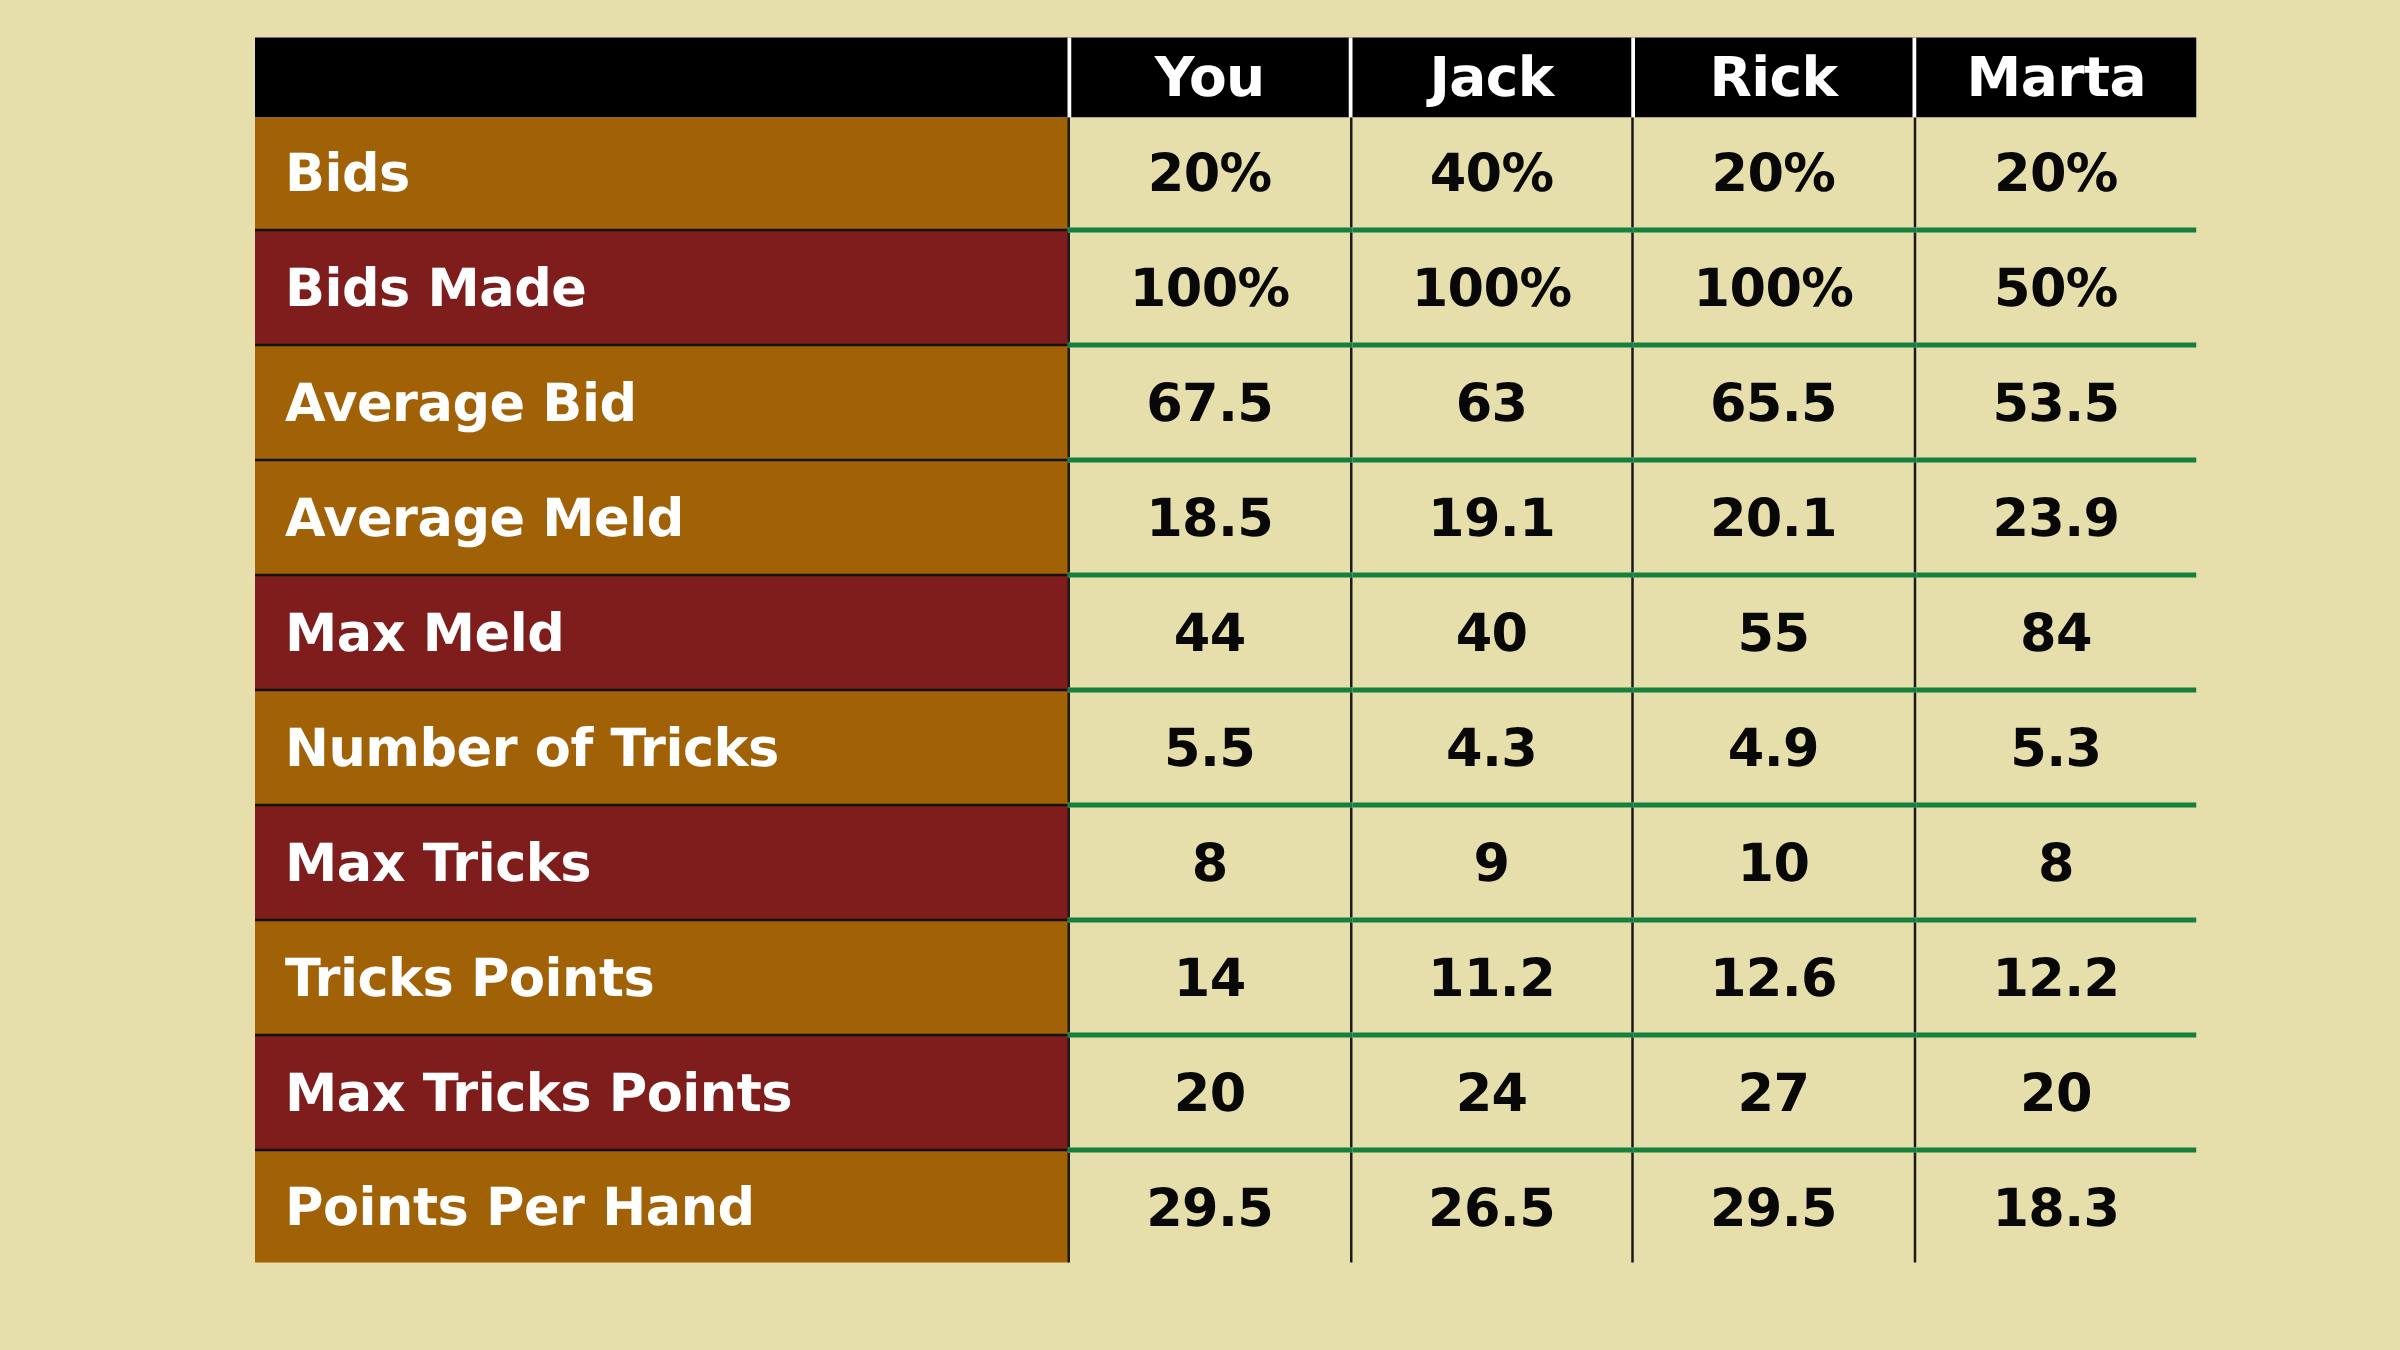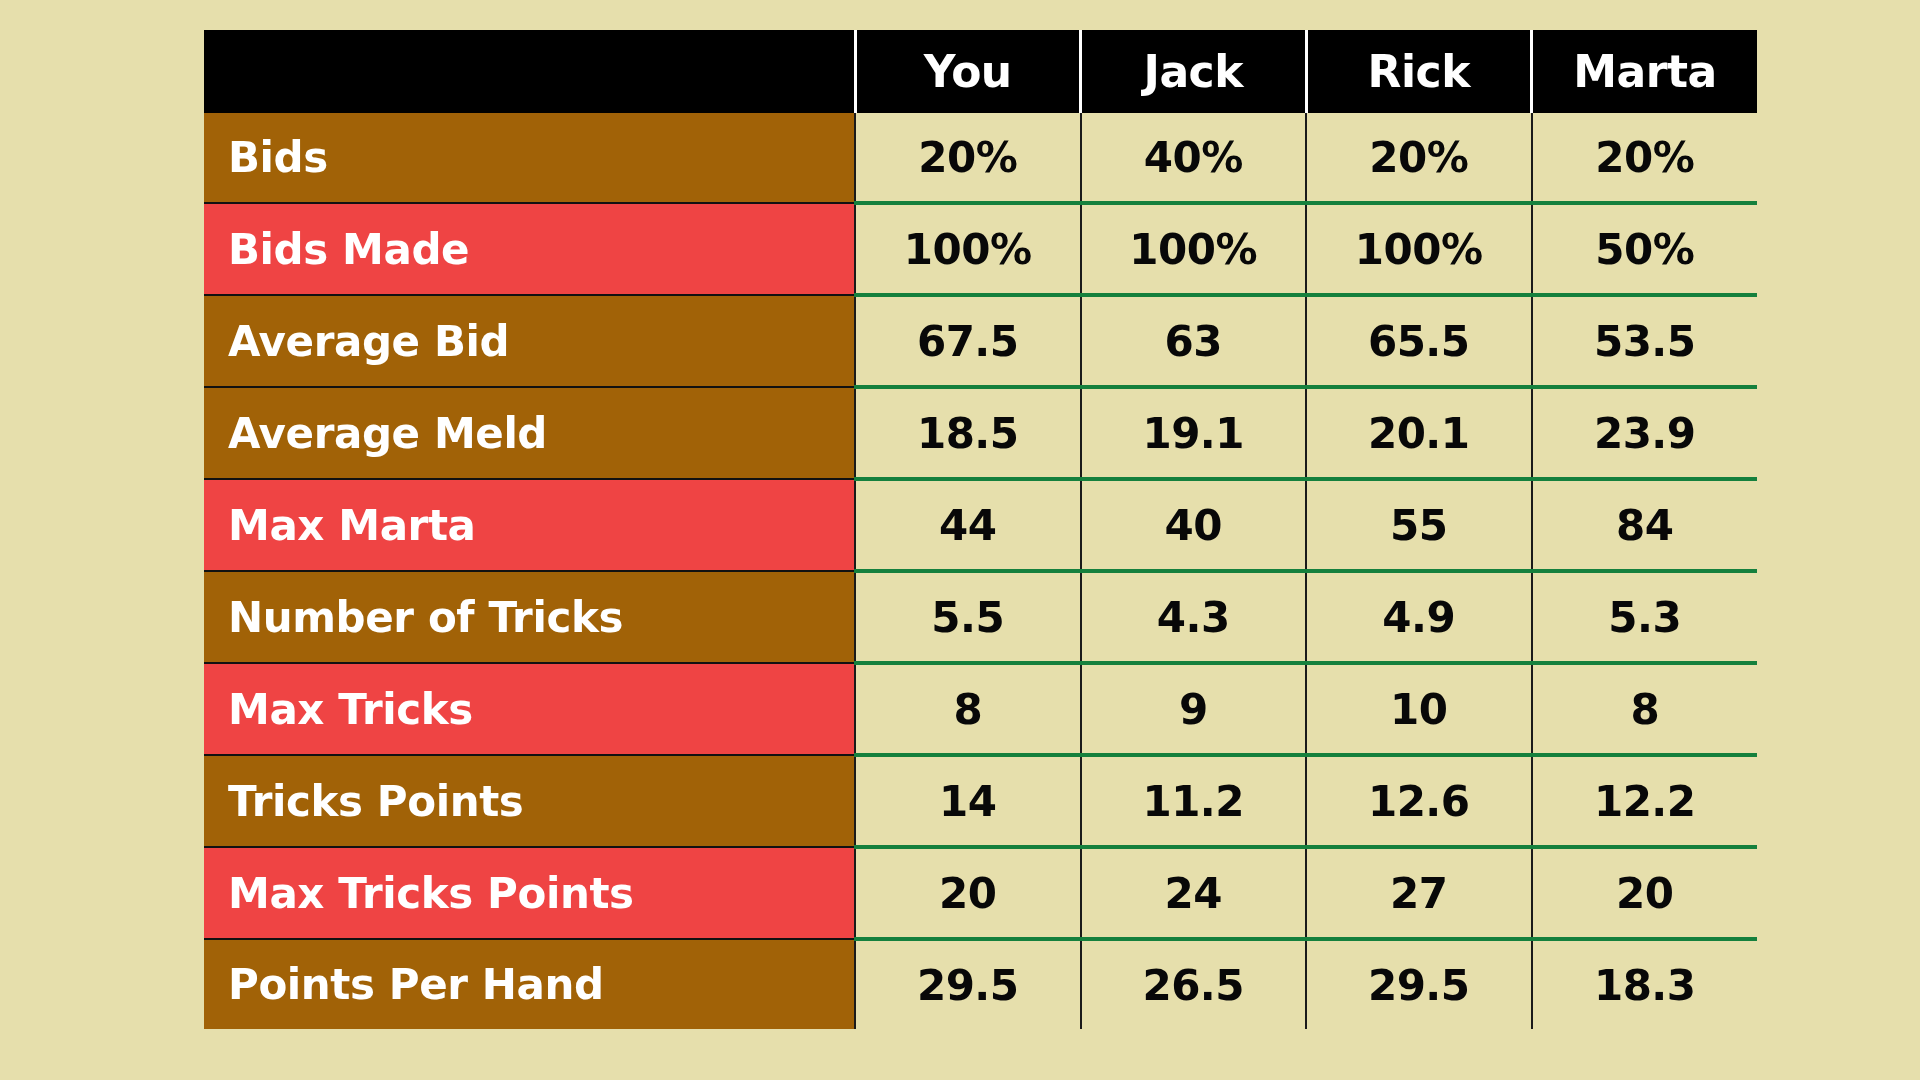--- a/index.html
+++ b/index.html
@@ -31,21 +31,21 @@
 
   table.stats col.c-label { width: 651px; }
   table.stats col.c-data  { width: 225.5px; }
 
   
   thead tr.head-row th {
     background: #000000;
     color: #ffffff;
     font-size: 44px;
     font-weight: bold;
-    height: 83px;
+    height: 64px;
     padding: 0;
     text-align: center;
     vertical-align: middle;
     border-left: 3px solid #ffffff;
     letter-spacing: -0.5px;
   }
   thead tr.head-row th.corner {
     border-left: none;
     background: #000000;
   }
@@ -56,21 +56,21 @@
     font-size: 42px;
     font-weight: bold;
     text-align: left;
     vertical-align: middle;
     padding: 0 0 0 24px;
     height: 88px;
     border-top: 2px solid #111111;
     letter-spacing: -0.4px;
   }
   tbody tr.band-brown td.rowlabel { background: #a16207; }
-  tbody tr.band-orange td.rowlabel { background: #ef4444; margin-top: 34px; }
+  tbody tr.band-orange td.rowlabel { background: #7f1d1d; margin-top: 34px; }
 
   
   tbody td.datacell {
     background: #e6dfac;
     color: #080808;
     font-size: 42px;
     font-weight: bold;
     text-align: center;
     vertical-align: middle;
     height: 88px;
@@ -127,21 +127,21 @@
           <td class="datacell">53.5</td>
         </tr>
         <tr class="band-brown">
           <td class="rowlabel">Average Meld</td>
           <td class="datacell">18.5</td>
           <td class="datacell">19.1</td>
           <td class="datacell">20.1</td>
           <td class="datacell">23.9</td>
         </tr>
         <tr class="band-orange">
-          <td class="rowlabel">Max Marta</td>
+          <td class="rowlabel">Max Meld</td>
           <td class="datacell">44</td>
           <td class="datacell">40</td>
           <td class="datacell">55</td>
           <td class="datacell">84</td>
         </tr>
         <tr class="band-brown">
           <td class="rowlabel">Number of Tricks</td>
           <td class="datacell">5.5</td>
           <td class="datacell">4.3</td>
           <td class="datacell">4.9</td>

